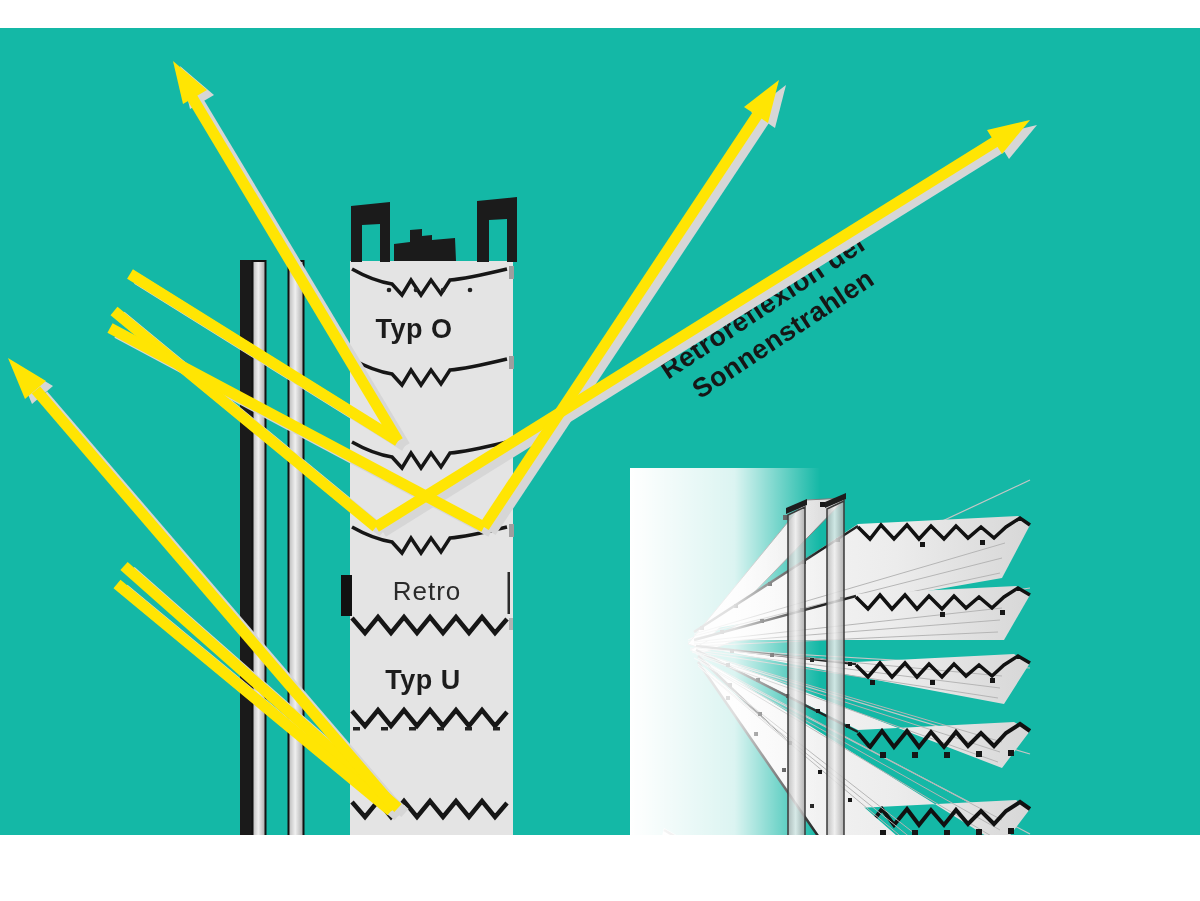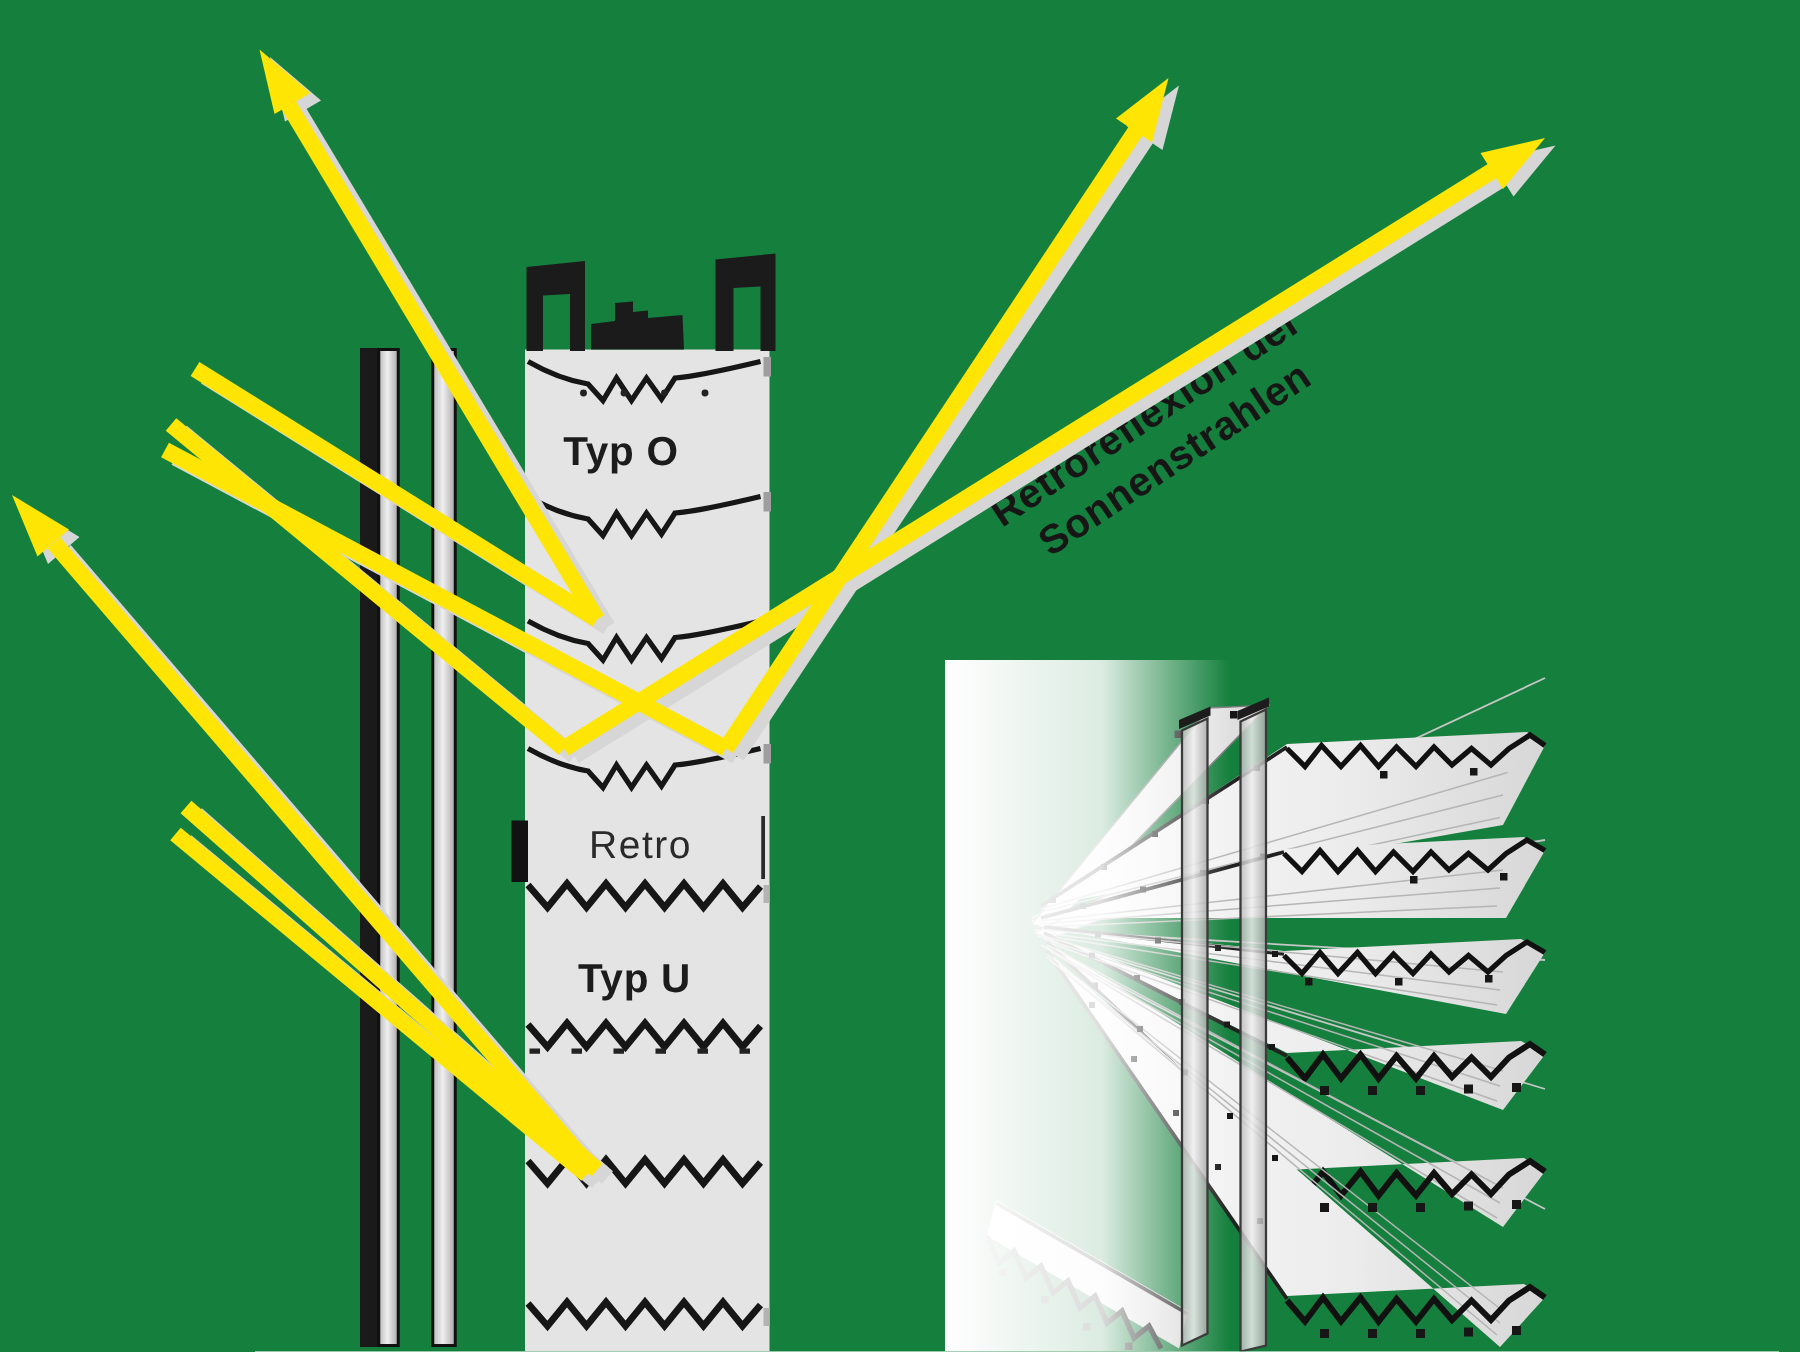--- a/index.html
+++ b/index.html
@@ -1,18 +1,19 @@
 <!DOCTYPE html>
 <html style="--c-ray: #FFE503; --c-ray-shadow: #D6D6D6; --c-panel: #E4E4E4; --c-ink: #1A1A1A; --c-glass: #D8D8D8;"><head>
 <meta charset="utf-8">
 <style>
   html,body{margin:0;padding:0;background:#ffffff;}
   .canvas{
-    position:relative;width:1200px;height:901px;background:#15803d;overflow:hidden;
+    position:relative;width:1200px;height:807px;background:#14b8a6;overflow:hidden;
     font-family:"Liberation Sans",sans-serif;
+    margin-top:28px;
   }
   .canvas svg{position:absolute;left:0;top:0;}
   :root{
     --c-ray:#FFE503;
     --c-ray-shadow:#D6D6D6;
     --c-panel:#E4E4E4;
     --c-ink:#1A1A1A;
     --c-glass:#D8D8D8;
   }
   text{font-family:"Liberation Sans",sans-serif;}

